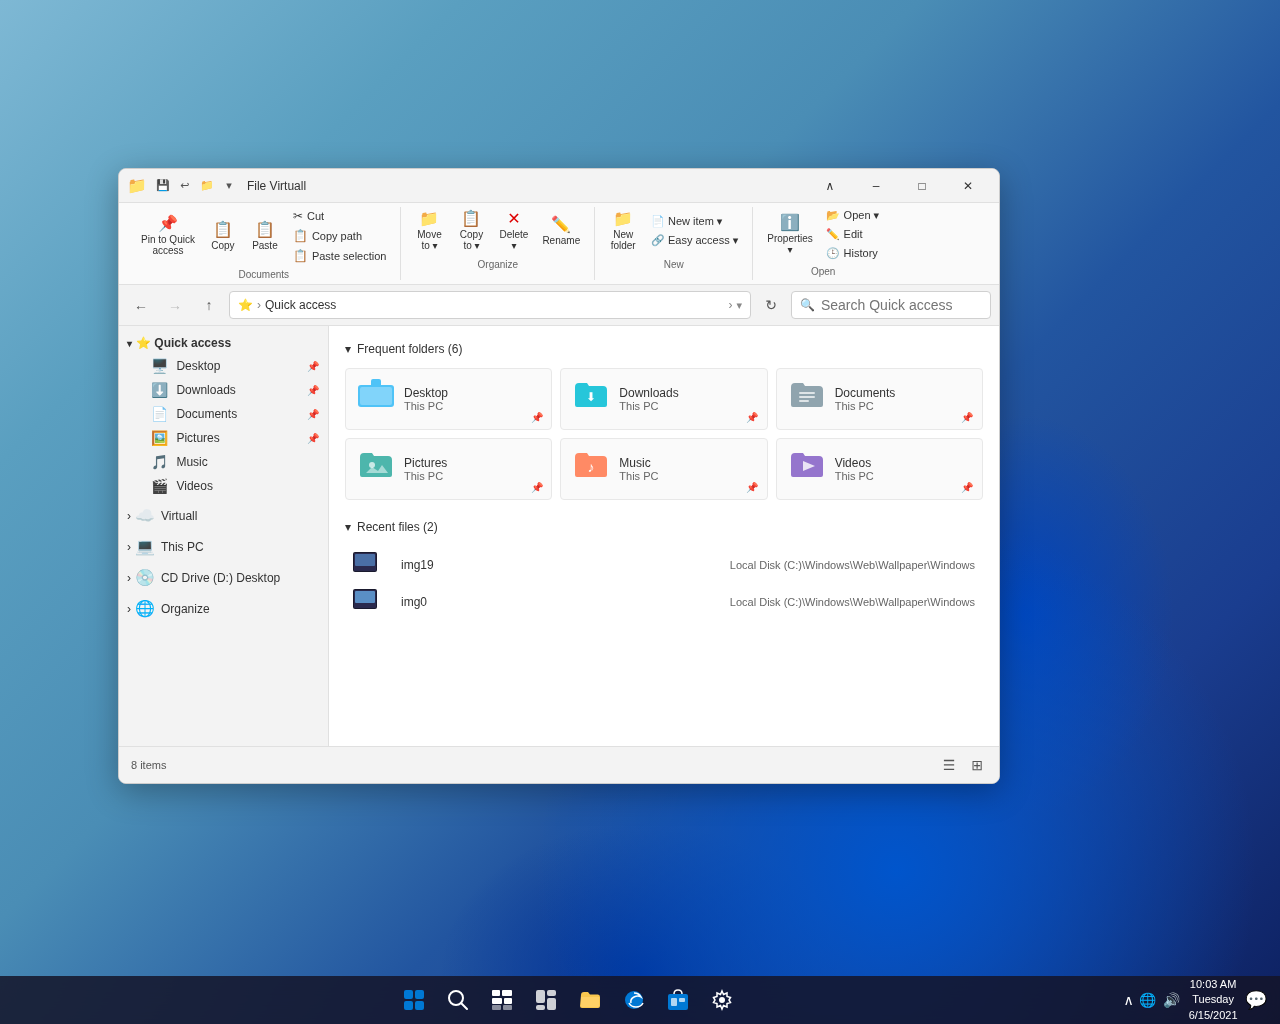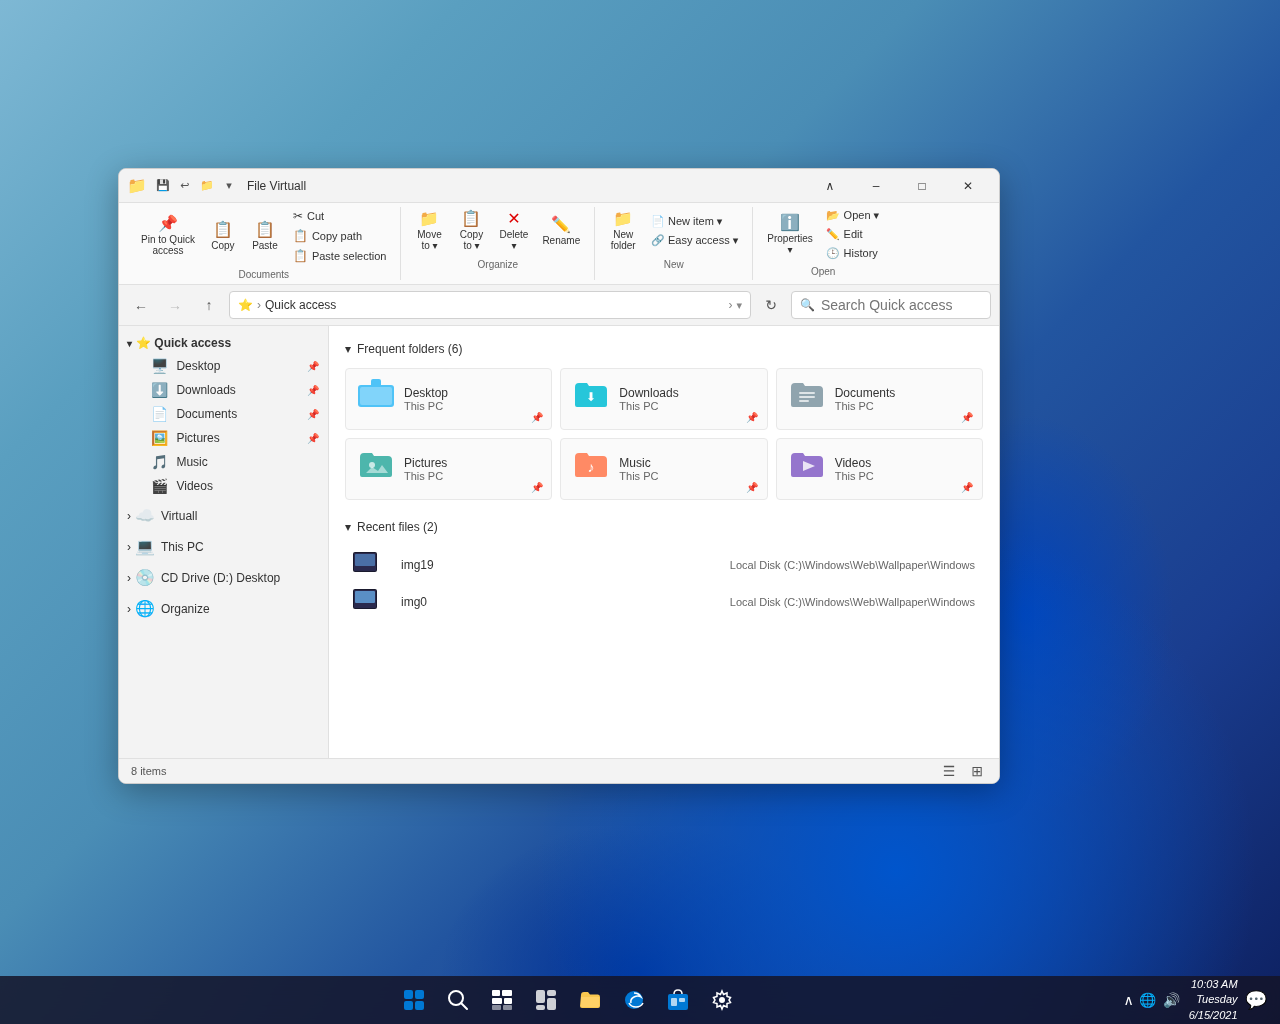--- a/index.html
+++ b/index.html
@@ -56,21 +56,21 @@
       cursor: pointer;
       font-size: 20px;
     }
     .taskbar-right {
       display: flex;
       align-items: center;
       gap: 8px;
       font-size: 11px;
       color: white;
     }
-    .taskbar-time { text-align: right; line-height: 1.4; font-style: italic; }
+    .taskbar-time { text-align: center; line-height: 1.4; }
     .taskbar-sys {
       display: flex;
       align-items: center;
       gap: 6px;
       color: white;
       font-size: 14px;
     }
 
     
     .file-explorer {
@@ -415,21 +415,21 @@
       border-radius: 4px;
       cursor: pointer;
       gap: 24px;
     }
     .recent-icon { font-size: 20px; width: 24px; }
     .recent-name { font-size: 12px; color: #333; flex: 1; }
     .recent-path { font-size: 11px; color: #666; margin-left: auto; }
 
     
     .status-bar {
-      height: 25px;
+      height: 37px;
       background: #f3f3f3;
       border-top: 1px solid #e0e0e0;
       display: flex;
       align-items: center;
       padding: 0 12px;
       font-size: 11px;
       color: #555;
       flex-shrink: 0;
     }
     .status-right {

